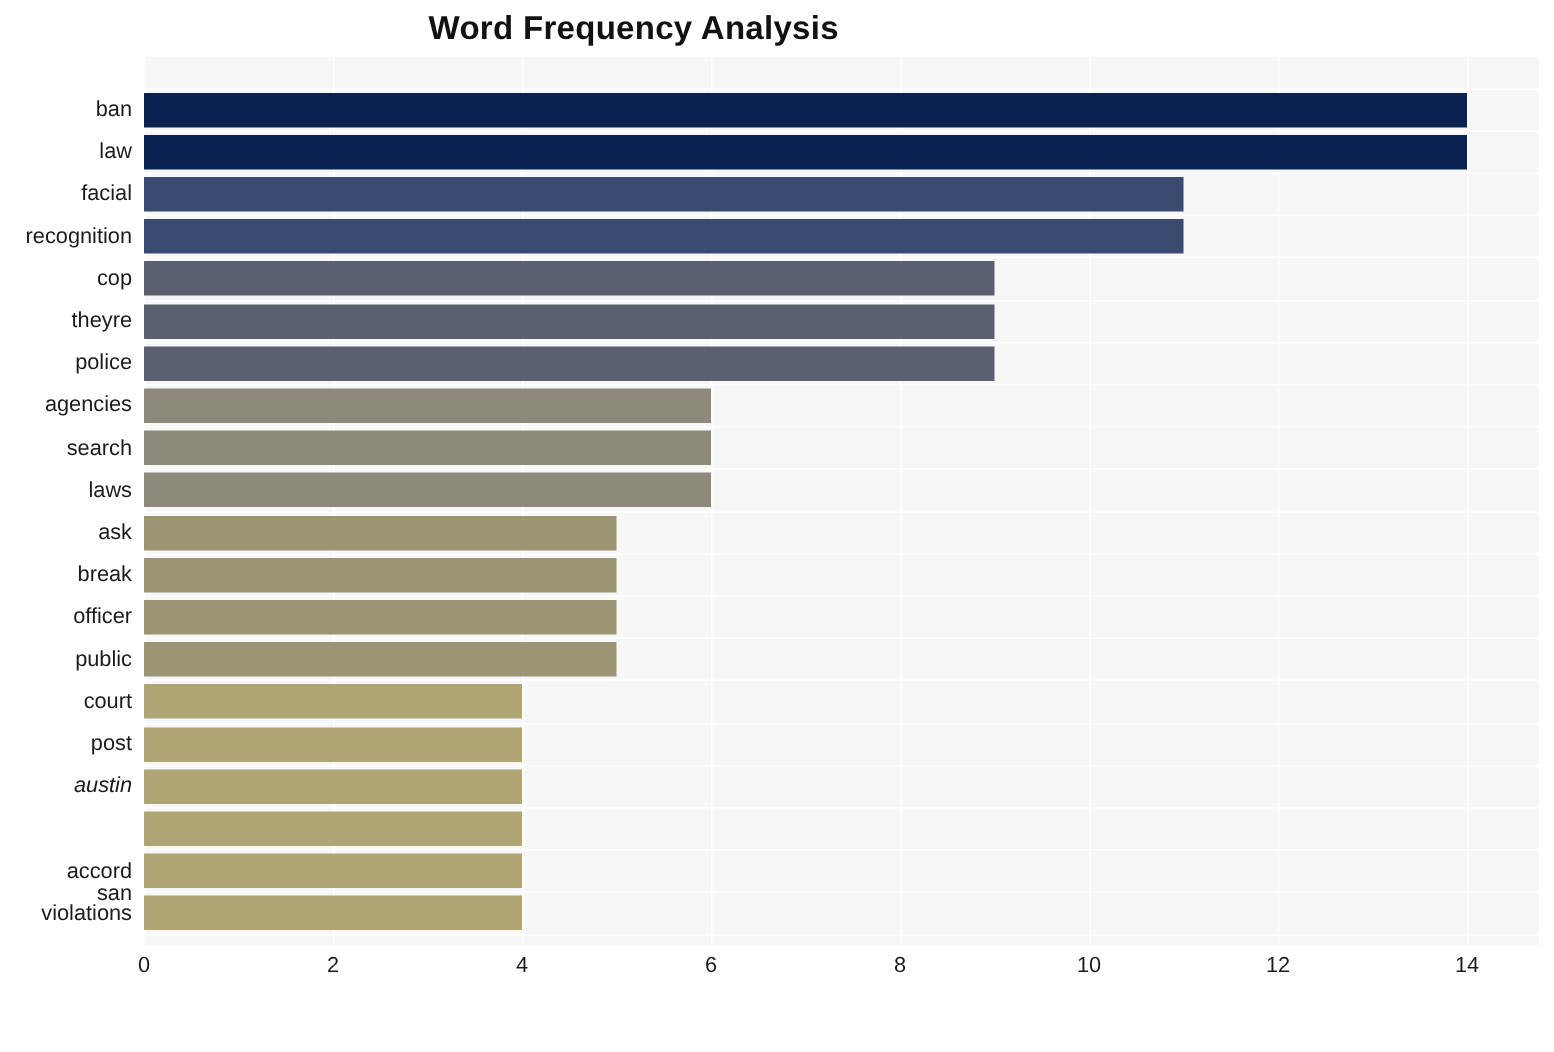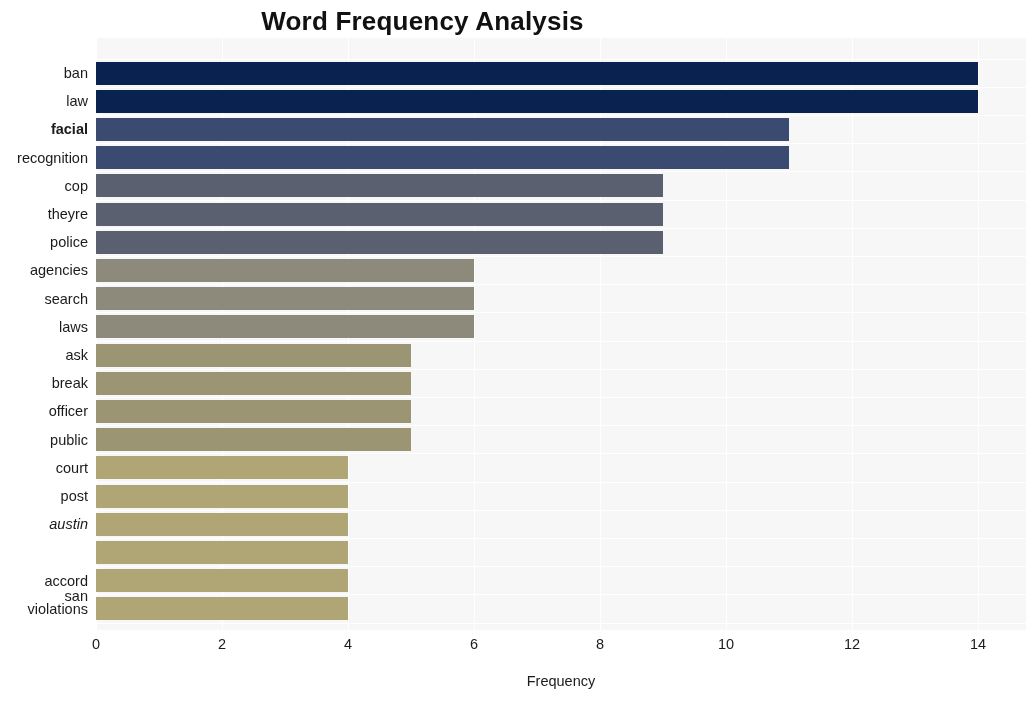--- a/index.html
+++ b/index.html
@@ -18,21 +18,21 @@
     width: 1036px;
     height: 701px;
     background: #ffffff;
   }
   #chart-title {
     position: absolute;
     top: 6px;
     left: 0;
     width: 845px;
     text-align: center;
-    font-size: 26px;
+    font-size: 22px;
     font-weight: bold;
     color: #111111;
     letter-spacing: 0.2px;
   }
   
   #plot-area {
     position: absolute;
     left: 96px;
     top: 38px;
     width: 930px;
@@ -158,21 +158,21 @@
       <div class="bar" title="post: 4" style="left: 0px; top: 446.5px; width: 252px; height: 23px; background: rgb(176, 165, 116);"></div>
       <div class="bar" title="austin: 4" style="left: 0px; top: 474.7px; width: 252px; height: 23px; background: rgb(176, 165, 116);"></div>
       <div class="bar" title="san: 4" style="left: 0px; top: 502.9px; width: 252px; height: 23px; background: rgb(176, 165, 116);"></div>
       <div class="bar" title="accord: 4" style="left: 0px; top: 531.1px; width: 252px; height: 23px; background: rgb(176, 165, 116);"></div>
       <div class="bar" title="violations: 4" style="left: 0px; top: 559.3px; width: 252px; height: 23px; background: rgb(176, 165, 116);"></div>
     </div>
 
   <div id="y-axis-labels">
       <div class="y-label" style="top: 27px;">ban</div>
       <div class="y-label" style="top: 55.2px;">law</div>
-      <div class="y-label" style="top: 83.4px; font-weight: bold;">facial</div>
+      <div class="y-label" style="top: 83.4px;">facial</div>
       <div class="y-label" style="top: 111.6px;">recognition</div>
       <div class="y-label" style="top: 139.8px;">cop</div>
       <div class="y-label" style="top: 168px;">theyre</div>
       <div class="y-label" style="top: 196.2px;">police</div>
       <div class="y-label" style="top: 224.4px;">agencies</div>
       <div class="y-label" style="top: 252.6px;">search</div>
       <div class="y-label" style="top: 280.8px;">laws</div>
       <div class="y-label" style="top: 309px;">ask</div>
       <div class="y-label" style="top: 337.2px;">break</div>
       <div class="y-label" style="top: 365.4px;">officer</div>
@@ -189,15 +189,14 @@
       <div class="x-label" style="left: 96px;">0</div>
       <div class="x-label" style="left: 222px;">2</div>
       <div class="x-label" style="left: 348px;">4</div>
       <div class="x-label" style="left: 474px;">6</div>
       <div class="x-label" style="left: 600px;">8</div>
       <div class="x-label" style="left: 726px;">10</div>
       <div class="x-label" style="left: 852px;">12</div>
       <div class="x-label" style="left: 978px;">14</div>
     </div>
 
-  <div id="x-axis-title">Frequency</div>
 
 </div>
 
 </body></html>

